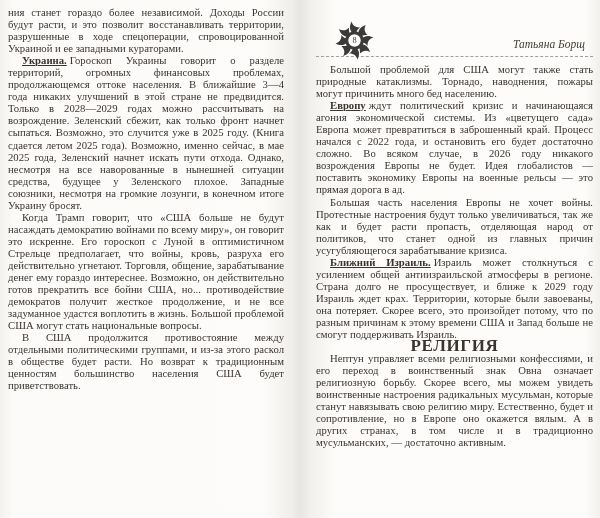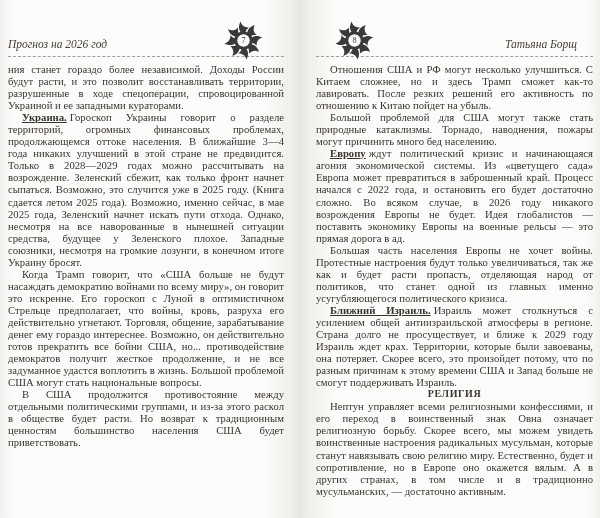--- a/index.html
+++ b/index.html
@@ -34,21 +34,21 @@
     border-bottom:1px dashed #a29e98;
   }
   .running-title{
     position:absolute;bottom:7px;
     font-style:italic;
     font-size:11.5px;
     color:#464038;
     white-space:nowrap;
   }
   .page.left .running-title{left:0;}
-  .page.right .running-title{right:16px;}
+  .page.right .running-title{right:8px;}
   .ornament{
     position:absolute;top:21px;
     width:39px;height:39px;
     z-index:2;
   }
   .page.left .ornament{left:216px;}
   .page.right .ornament{left:19px;}
   .ornament svg{display:block;width:100%;height:100%;}
   .body{
     padding-top:6px;
@@ -60,21 +60,21 @@
     margin:0;
     text-indent:14px;
   }
   .body p.noindent{text-indent:0;}
   .lead{font-weight:bold;}
   .lead:not(:empty){margin-right:3px;text-decoration:underline;}
   .section-heading{
     margin:9px 0 7px 0;
     text-align:center;
     font-weight:bold;
-    font-size:10px;
+    font-size:17px;
     letter-spacing:0.6px;
     text-indent:0 !important;
   }
 </style>
 </head>
 <body>
 
 <svg width="0" height="0" style="position:absolute">
   <defs>
     <g id="orn-spikes" fill="#3b3a39">
@@ -89,52 +89,41 @@
       <circle cx="0" cy="0" r="9.6" fill="#3b3a39"></circle>
       <circle cx="0" cy="0" r="7" fill="#fdfcfa" stroke="#3b3a39" stroke-width="1.2"></circle>
     </g>
   </defs>
 </svg>
 
 <div class="canvas">
   <div class="spread-shading"></div>
 
   <div class="page left">
-    <div class="pagehead">
-      <span class="running-title">Прогноз на 2026 год</span>
-      <div class="rule"></div>
-      <div class="ornament">
-        <svg viewBox="-20 -20 40 40">
-          <use href="#orn-spikes"></use>
-          <text x="0" y="3" text-anchor="middle" font-size="8.5" font-family="Liberation Serif, DejaVu Serif, serif" fill="#3b3a39">7</text>
-        </svg>
-      </div>
-    </div>
     <div class="body">
       <p class="noindent"><span class="lead"></span><span>ния станет гораздо более независимой. Доходы России будут расти, и это позволит восстанавливать территории, разрушенные в ходе спецоперации, спровоцированной Украиной и ее западными кураторами.</span></p>
       <p><span class="lead">Украина.</span><span>Гороскоп Украины говорит о разделе территорий, огромных финансовых проблемах, продолжающемся оттоке населения. В ближайшие 3—4 года никаких улучшений в этой стране не предвидится. Только в 2028—2029 годах можно рассчитывать на возрождение. Зеленский сбежит, как только фронт начнет сыпаться. Возможно, это случится уже в 2025 году. (Книга сдается летом 2025 года). Возможно, именно сейчас, в мае 2025 года, Зеленский начнет искать пути отхода. Однако, несмотря на все наворованные в нынешней ситуации средства, будущее у Зеленского плохое. Западные союзники, несмотря на громкие лозунги, в конечном итоге Украину бросят.</span></p>
       <p><span class="lead"></span><span>Когда Трамп говорит, что «США больше не будут насаждать демократию войнами по всему миру», он говорит это искренне. Его гороскоп с Луной в оптимистичном Стрельце предполагает, что войны, кровь, разруха его действительно угнетают. Торговля, общение, зарабатывание денег ему гораздо интереснее. Возможно, он действительно готов прекратить все бойни США, но... противодействие демократов получит жесткое продолжение, и не все задуманное удастся воплотить в жизнь. Большой проблемой США могут стать национальные вопросы.</span></p>
       <p><span class="lead"></span><span>В США продолжится противостояние между отдельными политическими группами, и из-за этого раскол в обществе будет расти. Но возврат к традиционным ценностям большинство населения США будет приветствовать.</span></p>
     </div>
   </div>
 
   <div class="page right">
     <div class="pagehead">
       <span class="running-title">Татьяна Борщ</span>
       <div class="rule"></div>
       <div class="ornament">
         <svg viewBox="-20 -20 40 40">
           <use href="#orn-spikes"></use>
           <text x="0" y="3" text-anchor="middle" font-size="8.5" font-family="Liberation Serif, DejaVu Serif, serif" fill="#3b3a39">8</text>
         </svg>
       </div>
     </div>
     <div class="body">
-      <p><span class="lead"></span><span>Отношения США и РФ могут несколько улучшиться. С Китаем сложнее, но и здесь Трамп сможет как-то лавировать. После резких решений его активность по отношению к Китаю пойдет на убыль.</span></p>
       <p><span class="lead"></span><span>Большой проблемой для США могут также стать природные катаклизмы. Торнадо, наводнения, пожары могут причинить много бед населению.</span></p>
       <p><span class="lead">Европу</span><span>ждут политический кризис и начинающаяся агония экономической системы. Из «цветущего сада» Европа может превратиться в заброшенный край. Процесс начался с 2022 года, и остановить его будет достаточно сложно. Во всяком случае, в 2026 году никакого возрождения Европы не будет. Идея глобалистов — поставить экономику Европы на военные рельсы — это прямая дорога в ад.</span></p>
-      <p><span class="lead"></span><span>Большая часть населения Европы не хочет войны. Протестные настроения будут только увеличиваться, так же как и будет расти пропасть, отделяющая народ от политиков, что станет одной из главных именно усугубляющегося политического кризиса.</span></p>
+      <p><span class="lead"></span><span>Большая часть населения Европы не хочет войны. Протестные настроения будут только увеличиваться, так же как и будет расти пропасть, отделяющая народ от политиков, что станет одной из главных причин усугубляющегося зарабатывание кризиса.</span></p>
       <p><span class="lead">Ближний Израиль.</span><span>Израиль может столкнуться с усилением общей антиизраильской атмосферы в регионе. Страна долго не просуществует, и ближе к 2029 году Израиль ждет крах. Территории, которые были завоеваны, она потеряет. Скорее всего, это произойдет потому, что по разным причинам к этому времени США и Запад больше не смогут поддерживать Израиль.</span></p>
       <p class="section-heading">РЕЛИГИЯ</p>
       <p><span class="lead"></span><span>Нептун управляет всеми религиозными конфессиями, и его переход в воинственный знак Овна означает религиозную борьбу. Скорее всего, мы можем увидеть воинственные настроения радикальных мусульман, которые станут навязывать свою религию миру. Естественно, будет и сопротивление, но в Европе оно окажется вялым. А в других странах, в том числе и в традиционно мусульманских, — достаточно активным.</span></p>
     </div>
   </div>
 </div>
 
 </body></html>

